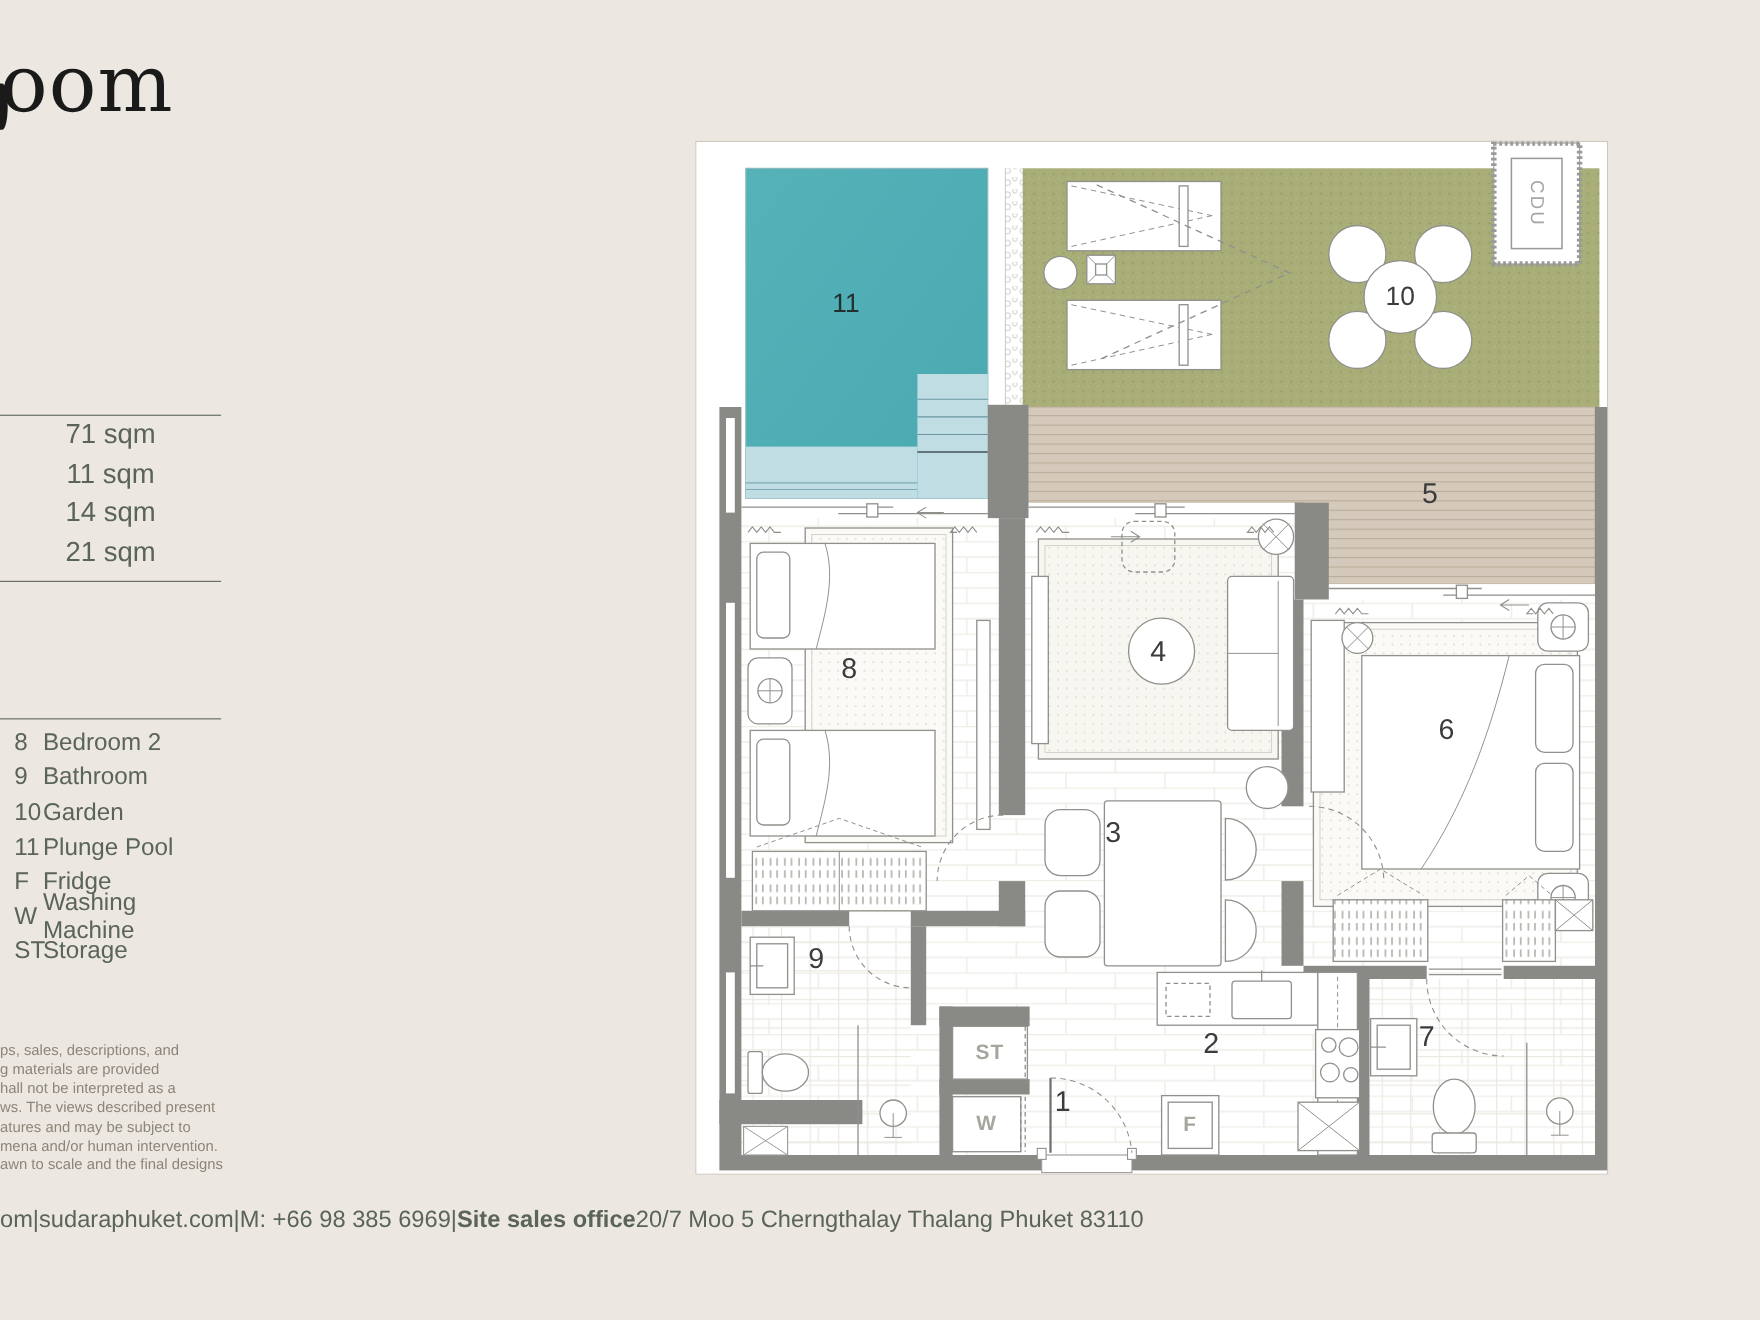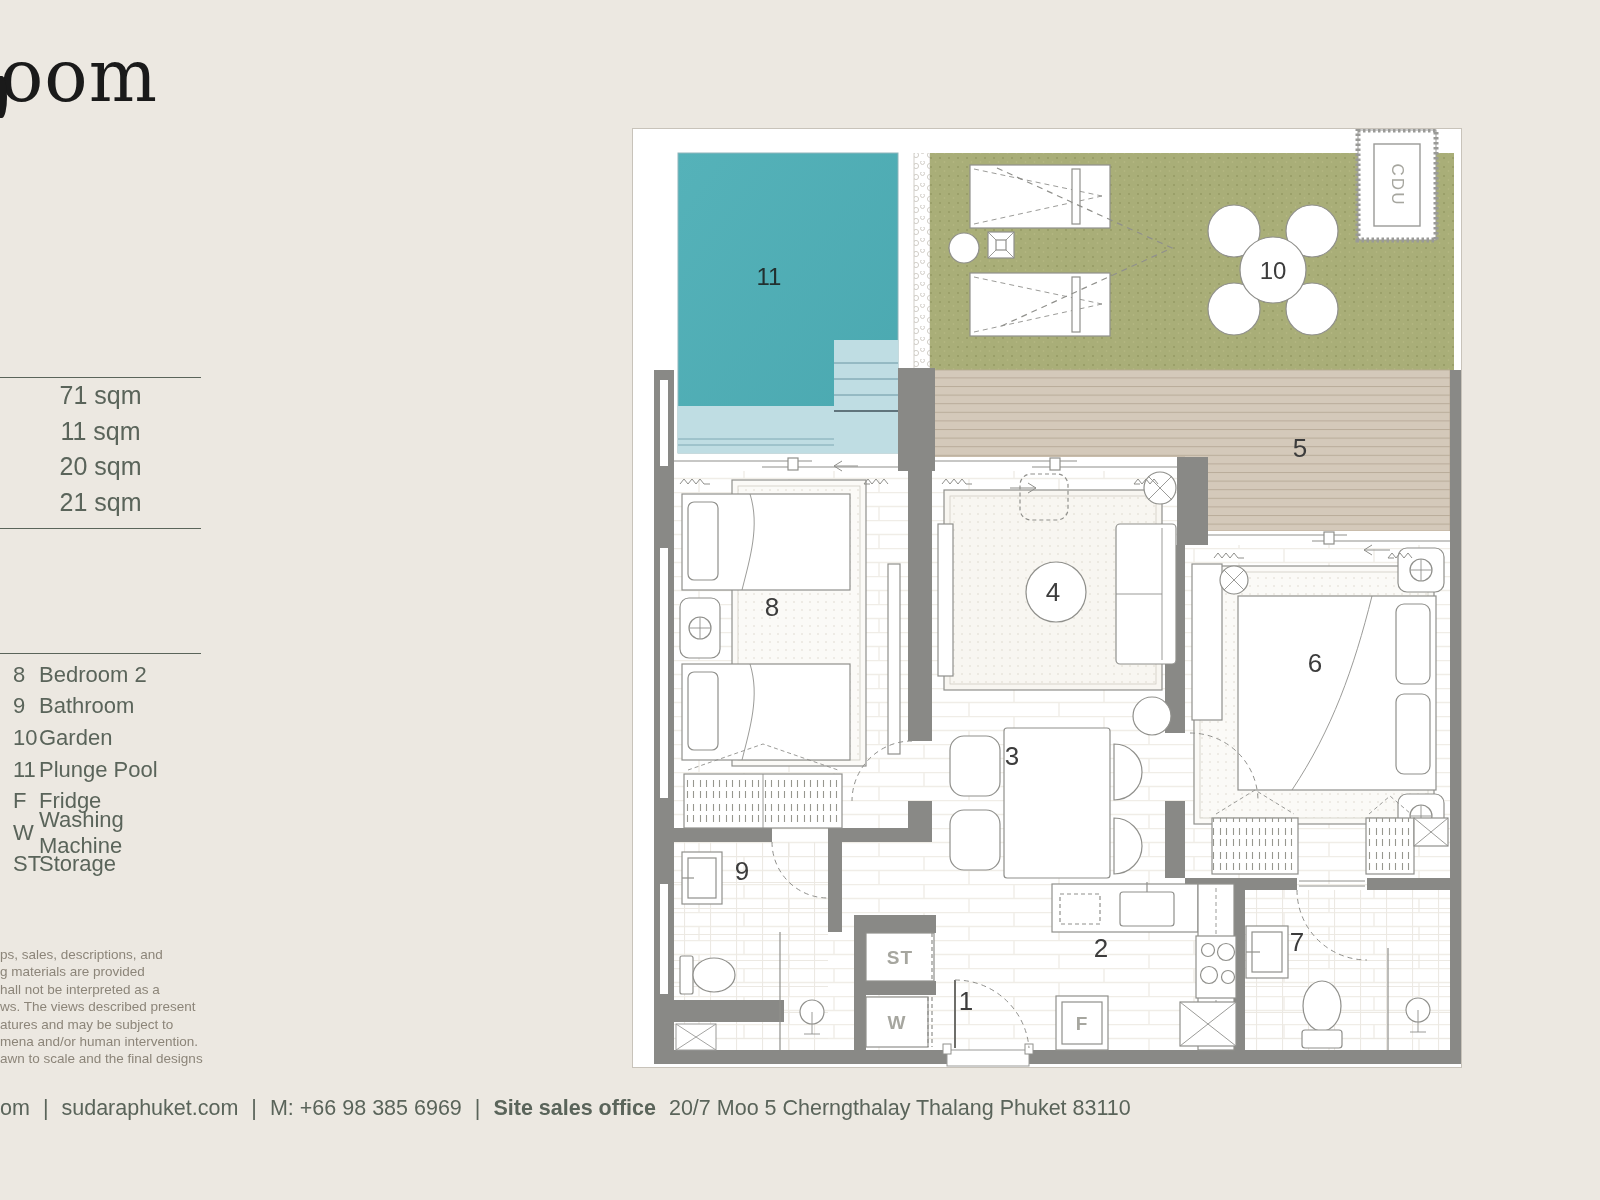--- a/index.html
+++ b/index.html
@@ -16,41 +16,41 @@
   .area-total{height:40px;display:flex;align-items:center;justify-content:flex-end;
         font-size:25px;font-weight:bold;}
   .legend{position:absolute;left:0;top:653px;width:201px;color:#5A645A;}
   .legend .rule{height:0;border-top:1.5px solid #5A645A;margin-bottom:5px;}
   .legend-row{display:flex;height:31.6px;align-items:center;font-size:22px;}
   .legend-key{width:26px;margin-left:13px;flex:none;}
   .legend-label{flex:1;}
   .disclaimer{position:absolute;left:0;top:946px;width:230px;color:#8C8579;
         font-size:13.5px;line-height:17.4px;}
   .footer{position:absolute;left:0;top:1096px;display:flex;align-items:center;
-        gap:13px;font-size:21.5px;color:#5A645A;white-space:nowrap;}
+        font-size:21.5px;color:#5A645A;white-space:nowrap;}
   .footer b{font-weight:bold;}
   .plan{position:absolute;left:632px;top:128px;width:830px;height:940px;}
   svg text{font-family:"Liberation Sans",sans-serif;}
 </style>
 </head>
 <body>
 
 <div class="logo">oom</div>
 <div class="logo-sliver"></div>
 
 <div class="areas">
   <div class="rule"></div>
   <div class="area-row">
       <span>71 sqm</span>
     </div>
   <div class="area-row">
       <span>11 sqm</span>
     </div>
   <div class="area-row">
-      <span>20 sqm</span>
+      <span>14 sqm</span>
     </div>
   <div class="area-row">
       <span>21 sqm</span>
     </div>
   <div class="rule" style="margin-top:8px;"></div>
 </div>
 
 <div class="legend">
   <div class="rule"></div>
   <div class="legend-row">

